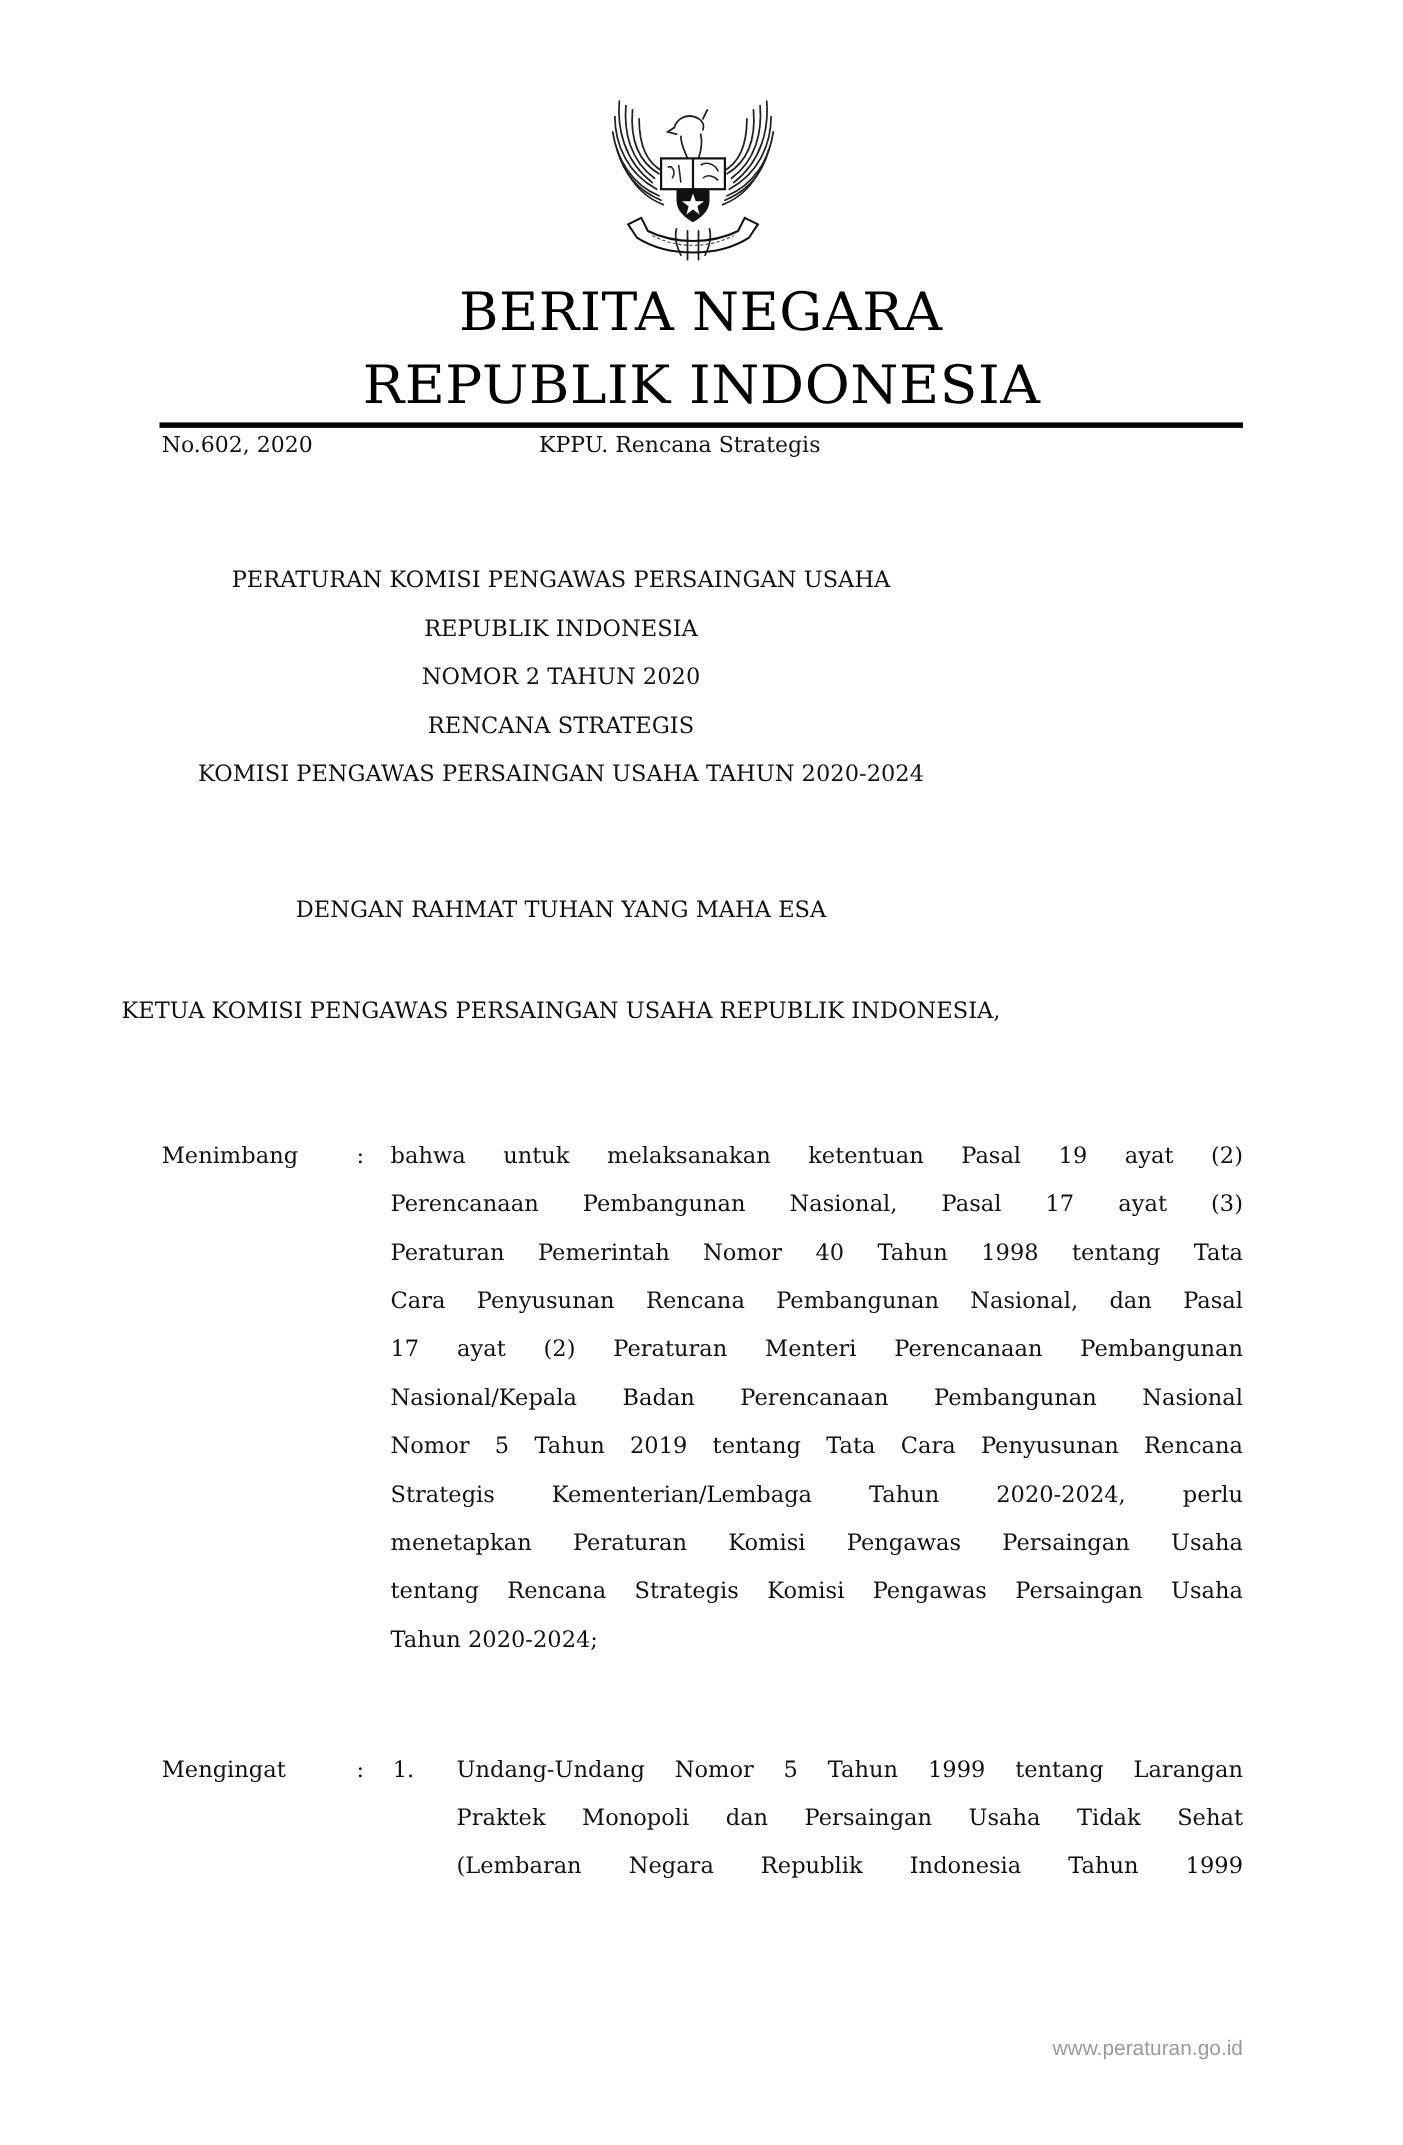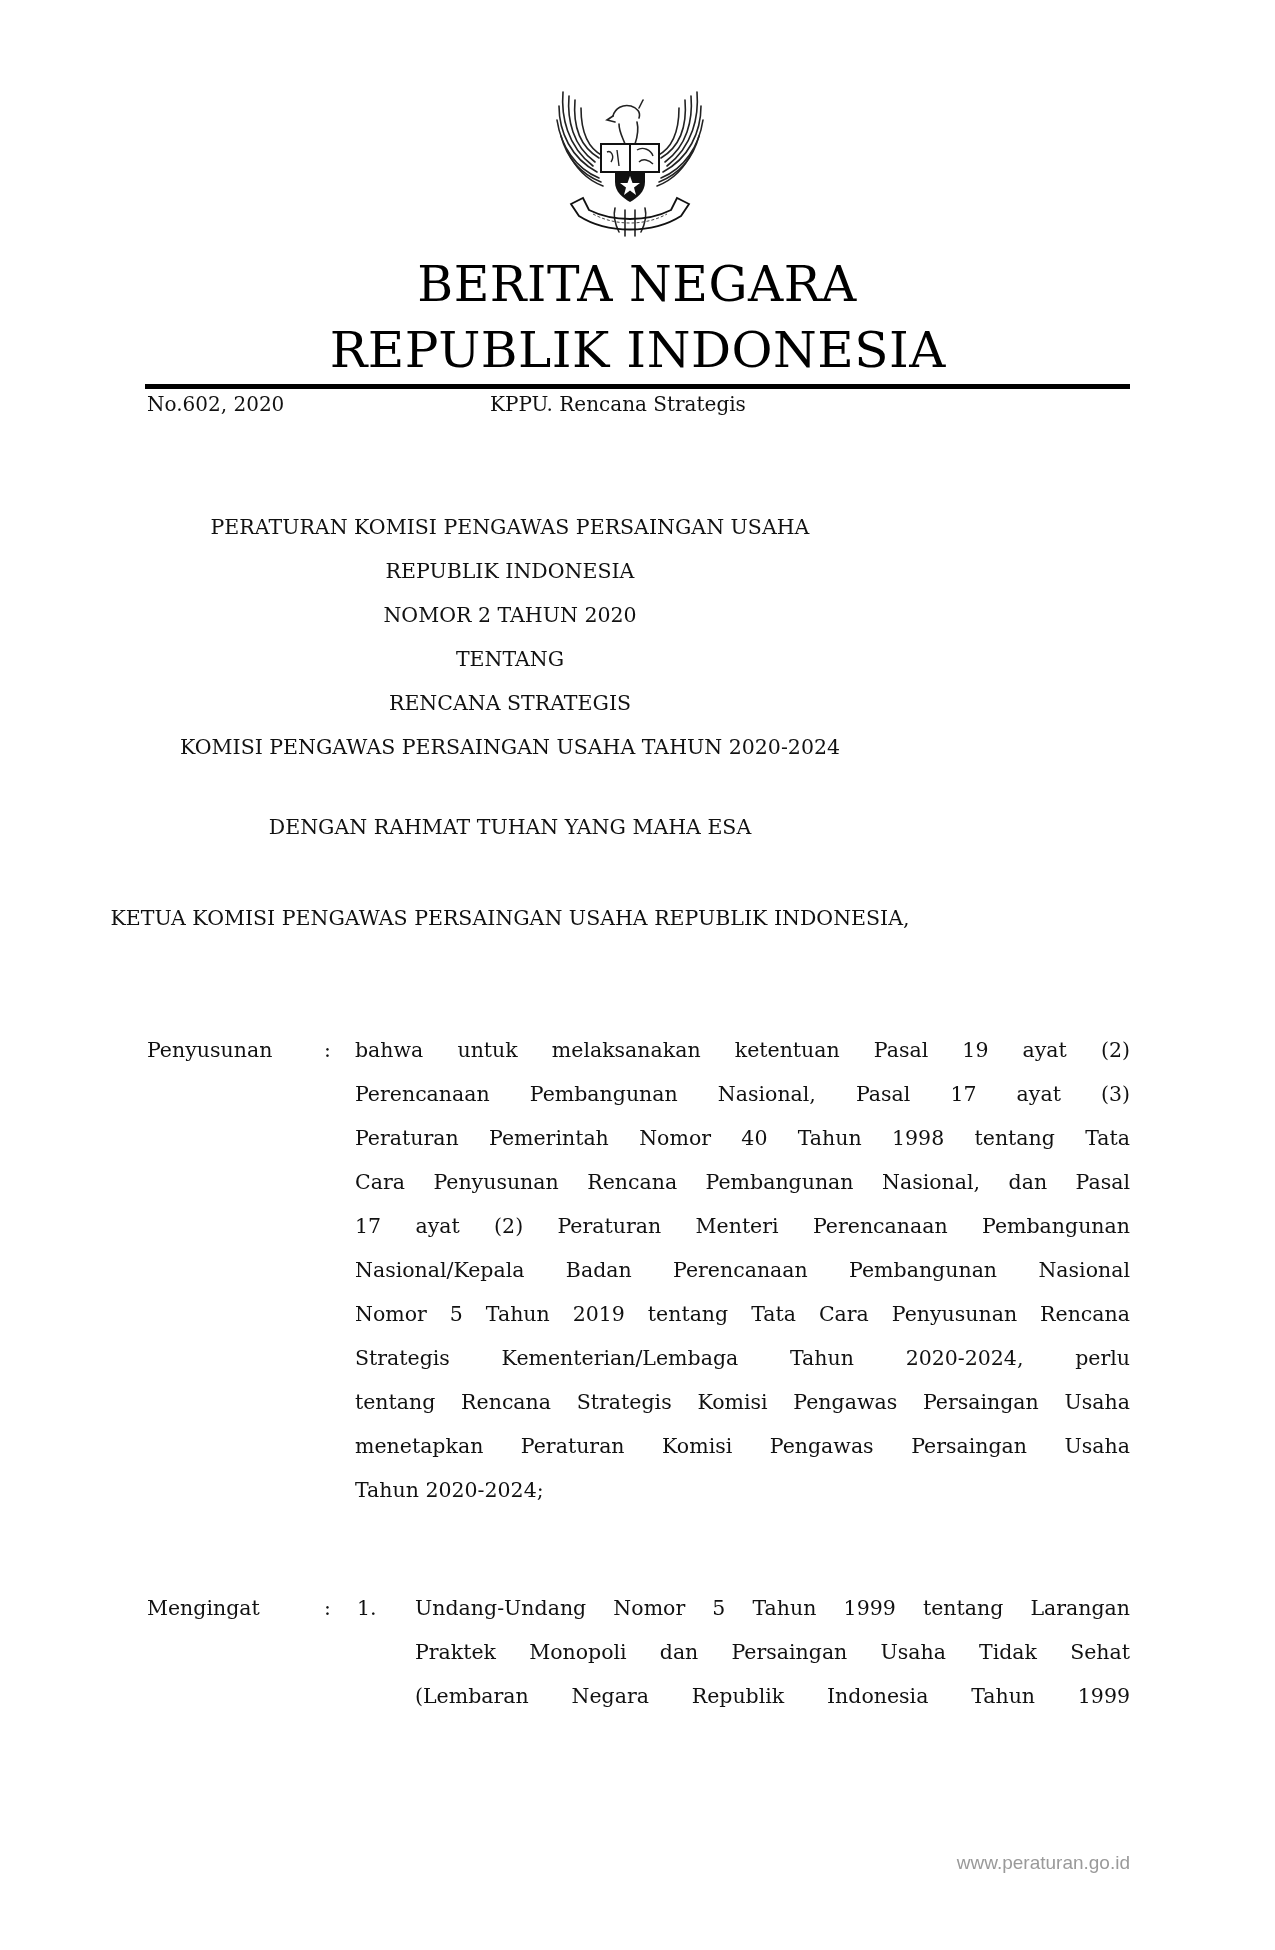--- a/index.html
+++ b/index.html
@@ -81,41 +81,40 @@
 <div class="mast mast1"><span style="display: inline-block; transform: scaleX(1.01733); transform-origin: center center;">BERITA NEGARA</span></div>
 <div class="mast mast2"><span style="display: inline-block; transform: scaleX(1.04164); transform-origin: center center;">REPUBLIK INDONESIA</span></div>
 <div class="rule"></div>
 <div class="meta meta-no">No.602, 2020</div>
 <div class="meta meta-sub">KPPU. Rencana Strategis</div>
 
 <div class="title title-block">
   <div>PERATURAN KOMISI PENGAWAS PERSAINGAN USAHA</div>
   <div>REPUBLIK INDONESIA</div>
   <div>NOMOR 2 TAHUN 2020</div>
-  <div>TENTANG</div>
   <div>RENCANA STRATEGIS</div>
   <div>KOMISI PENGAWAS PERSAINGAN USAHA TAHUN 2020-2024</div>
 </div>
 <div class="title opening">DENGAN RAHMAT TUHAN YANG MAHA ESA</div>
 <div class="title ketua">KETUA KOMISI PENGAWAS PERSAINGAN USAHA REPUBLIK INDONESIA,</div>
 
 <div class="section menimbang">
-  <span class="sec-label">Penyusunan</span>
+  <span class="sec-label">Menimbang</span>
   <span class="sec-colon">:</span>
   <div class="sec-text">
     <span class="line">bahwa untuk melaksanakan ketentuan Pasal 19 ayat (2)</span>
     <span class="line">Perencanaan Pembangunan Nasional, Pasal 17 ayat (3)</span>
     <span class="line">Peraturan Pemerintah Nomor 40 Tahun 1998 tentang Tata</span>
     <span class="line">Cara Penyusunan Rencana Pembangunan Nasional, dan Pasal</span>
     <span class="line">17 ayat (2) Peraturan Menteri Perencanaan Pembangunan</span>
     <span class="line">Nasional/Kepala Badan Perencanaan Pembangunan Nasional</span>
     <span class="line">Nomor 5 Tahun 2019 tentang Tata Cara Penyusunan Rencana</span>
     <span class="line">Strategis Kementerian/Lembaga Tahun 2020-2024, perlu</span>
+    <span class="line">menetapkan Peraturan Komisi Pengawas Persaingan Usaha</span>
     <span class="line">tentang Rencana Strategis Komisi Pengawas Persaingan Usaha</span>
-    <span class="line">menetapkan Peraturan Komisi Pengawas Persaingan Usaha</span>
     <span class="line last">Tahun 2020-2024;</span>
   </div>
 </div>
 
 <div class="section mengingat">
   <span class="sec-label">Mengingat</span>
   <span class="sec-colon">:</span>
   <span class="item-num">1.</span>
   <div class="sec-text">
     <span class="line">Undang-Undang Nomor 5 Tahun 1999 tentang Larangan</span>

